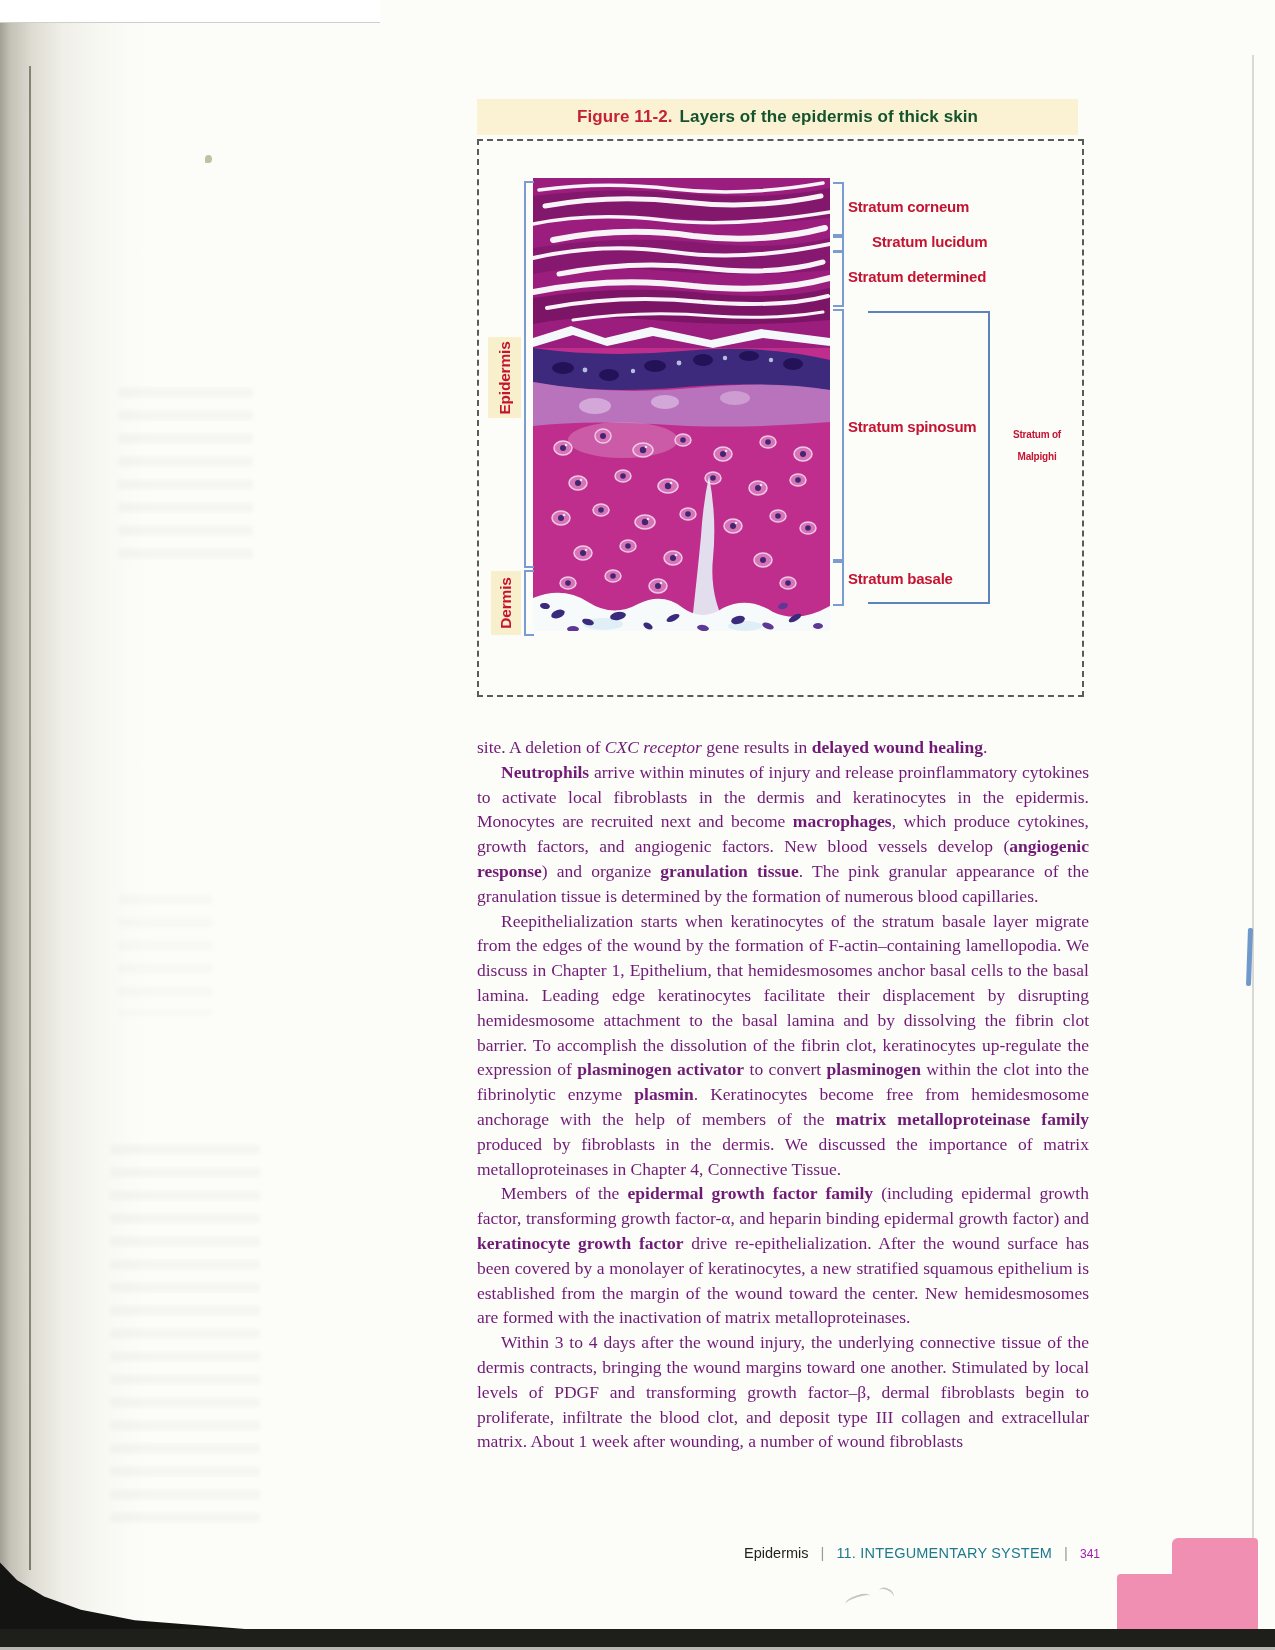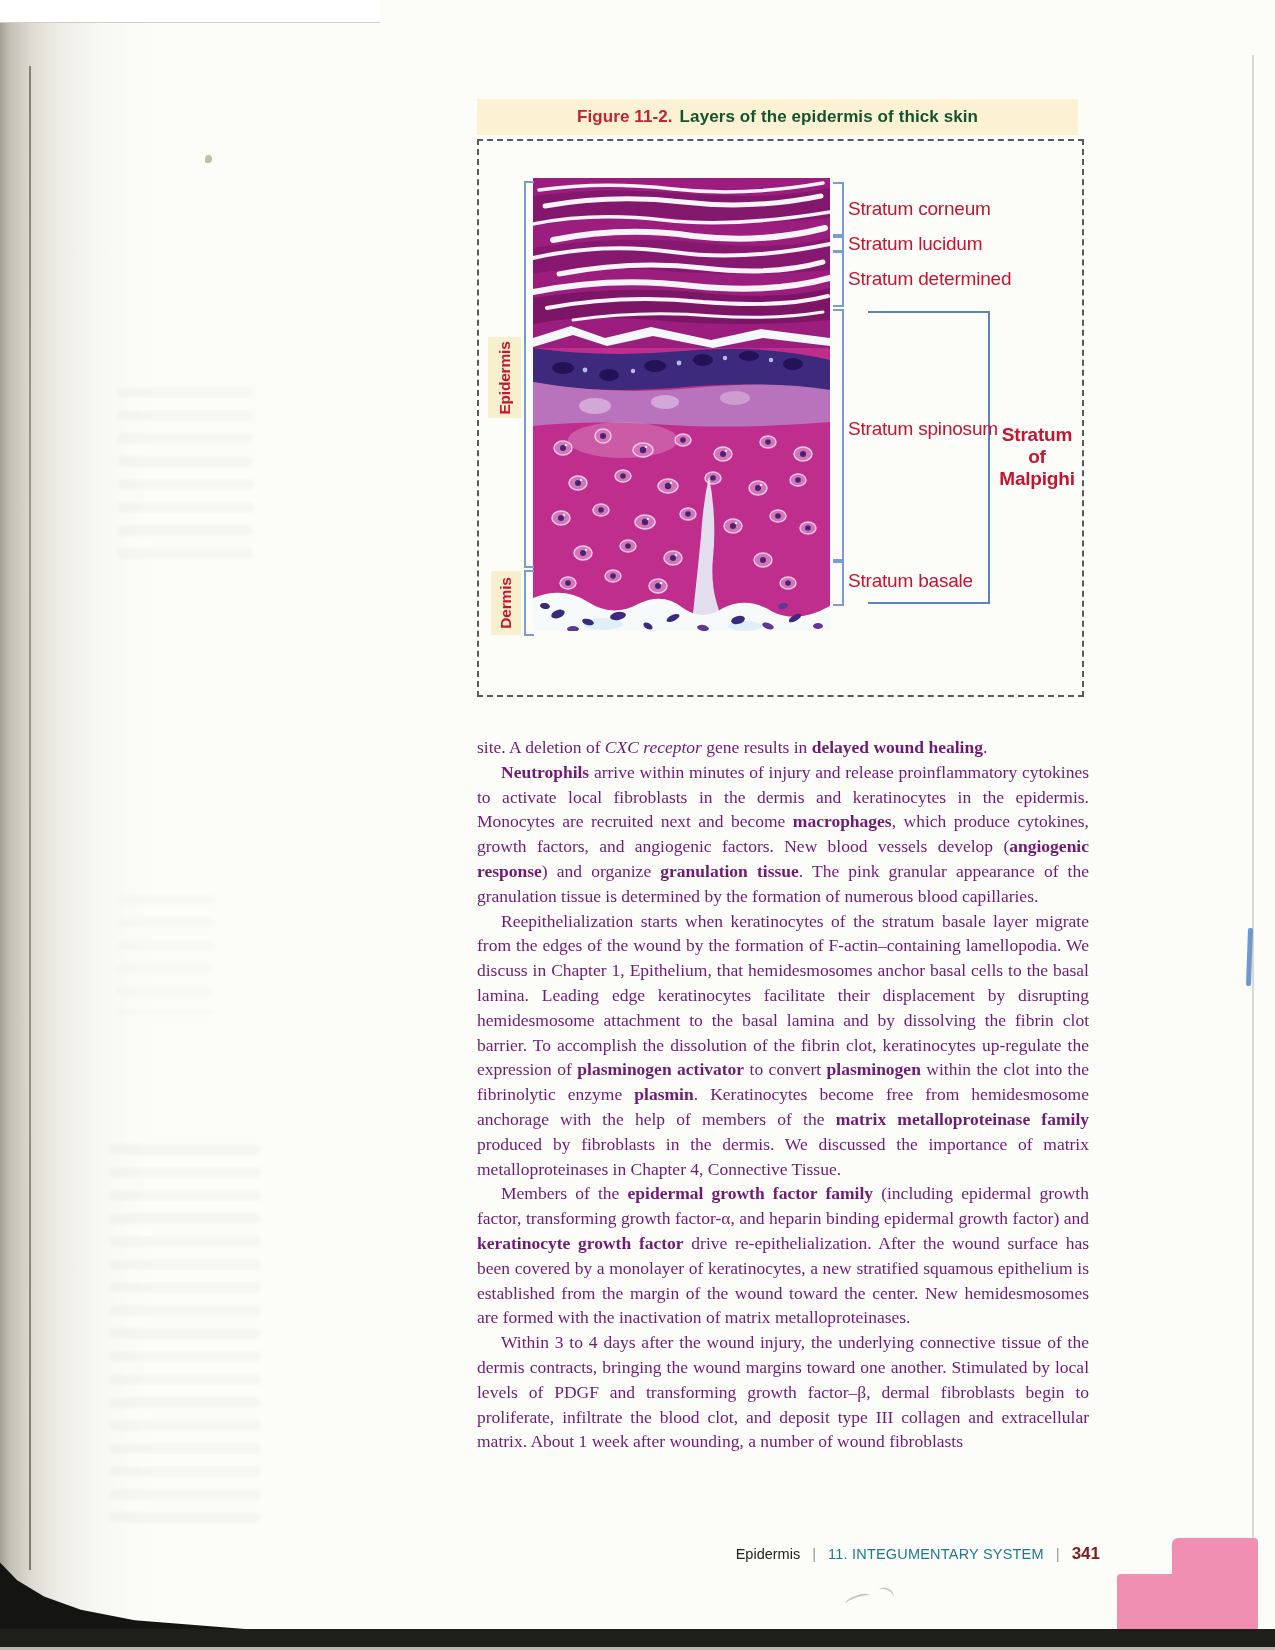--- a/index.html
+++ b/index.html
@@ -63,25 +63,25 @@
   .micrograph{position:absolute;left:533px;top:178px;width:297px;height:453px;}
   .micrograph svg{display:block;width:100%;height:100%;}
 
   .bracket{position:absolute;border:0 solid var(--bracket-blue,#7a9cd0);}
   .bracket.open-right{border-left-width:2px;border-top-width:2px;border-bottom-width:2px;}
   .bracket.open-left{border-right-width:2px;border-top-width:2px;border-bottom-width:2px;}
   .bracket.malpighi{border-color:var(--malpighi-blue,#5d83bb);}
 
   .layer-label{
     position:absolute;color:var(--label-red,#c41431);
-    font-weight:normal;font-size:19px;letter-spacing:-0.2px;white-space:nowrap;
+    font-weight:bold;font-size:15px;letter-spacing:-0.2px;white-space:nowrap;
   }
   .malpighi-label{
     position:absolute;left:993px;top:424px;width:88px;text-align:center;
-    color:var(--label-red,#c41431);font-weight:bold;font-size:19px;line-height:22px;letter-spacing:-0.2px;
+    color:var(--label-red,#c41431);font-weight:bold;font-size:10px;line-height:22px;letter-spacing:-0.2px;
   }
   .side-label{
     position:absolute;background:var(--cream2,#f8efcd);
     display:flex;align-items:center;justify-content:center;
   }
   .side-label span{
     transform:rotate(-90deg);white-space:nowrap;
     color:var(--label-red,#c41431);font-weight:bold;font-size:15.5px;letter-spacing:-0.2px;
   }
   .side-label.epidermis{left:488px;top:337px;width:33px;height:81px;}
@@ -96,21 +96,21 @@
   .article p{margin:0;}
   .article p.indent{text-indent:24px;}
 
   
   .footer{
     position:absolute;top:1544px;right:175px;
     display:flex;align-items:baseline;font-size:14.5px;color:#222;
   }
   .footer .sep{color:#9a9a98;margin:0 12px;font-size:15px;}
   .footer .chapter{color:var(--footer-teal,#1d7a8e);letter-spacing:.2px;text-align:center;}
-  .footer .pageno{font-weight:bold;font-size:17px;color:#7f1d1d;}
+  .footer .pageno{font-weight:normal;font-size:12px;color:#a21caf;}
 </style>
 </head>
 <body>
 
 <div class="page">
 
   <div class="left-edge"></div>
   <div class="crease"></div>
   <div class="top-corner"></div>
   <div class="speck"></div>
@@ -280,21 +280,21 @@
   <div class="bracket open-right" style="left:524px;top:181px;width:8px;height:383px;"></div>
   <div class="bracket open-right" style="left:524px;top:570px;width:8px;height:62px;"></div>
   <div class="bracket open-left" style="left:833px;top:182px;width:9px;height:50px;"></div>
   <div class="bracket open-left" style="left:833px;top:236px;width:9px;height:12px;"></div>
   <div class="bracket open-left" style="left:833px;top:251px;width:9px;height:52px;"></div>
   <div class="bracket open-left" style="left:833px;top:309px;width:9px;height:248px;"></div>
   <div class="bracket open-left" style="left:833px;top:561px;width:9px;height:41px;"></div>
   <div class="bracket open-left malpighi" style="left:868px;top:311px;width:120px;height:289px;"></div>
 
   <div class="layer-label" style="left:848px;top:198px;">Stratum corneum</div>
-  <div class="layer-label" style="left:848px;top:233px;text-align:center;">Stratum lucidum</div>
+  <div class="layer-label" style="left:872px;top:233px;text-align:center;">Stratum lucidum</div>
   <div class="layer-label" style="left:848px;top:268px;">Stratum determined</div>
   <div class="layer-label" style="left:848px;top:418px;">Stratum spinosum</div>
   <div class="layer-label" style="left:848px;top:570px;">Stratum basale</div>
   <div class="malpighi-label">
     <div>Stratum of</div>
     <div>Malpighi</div>
   </div>
 
   <div class="side-label epidermis">
     <span>Epidermis</span>

